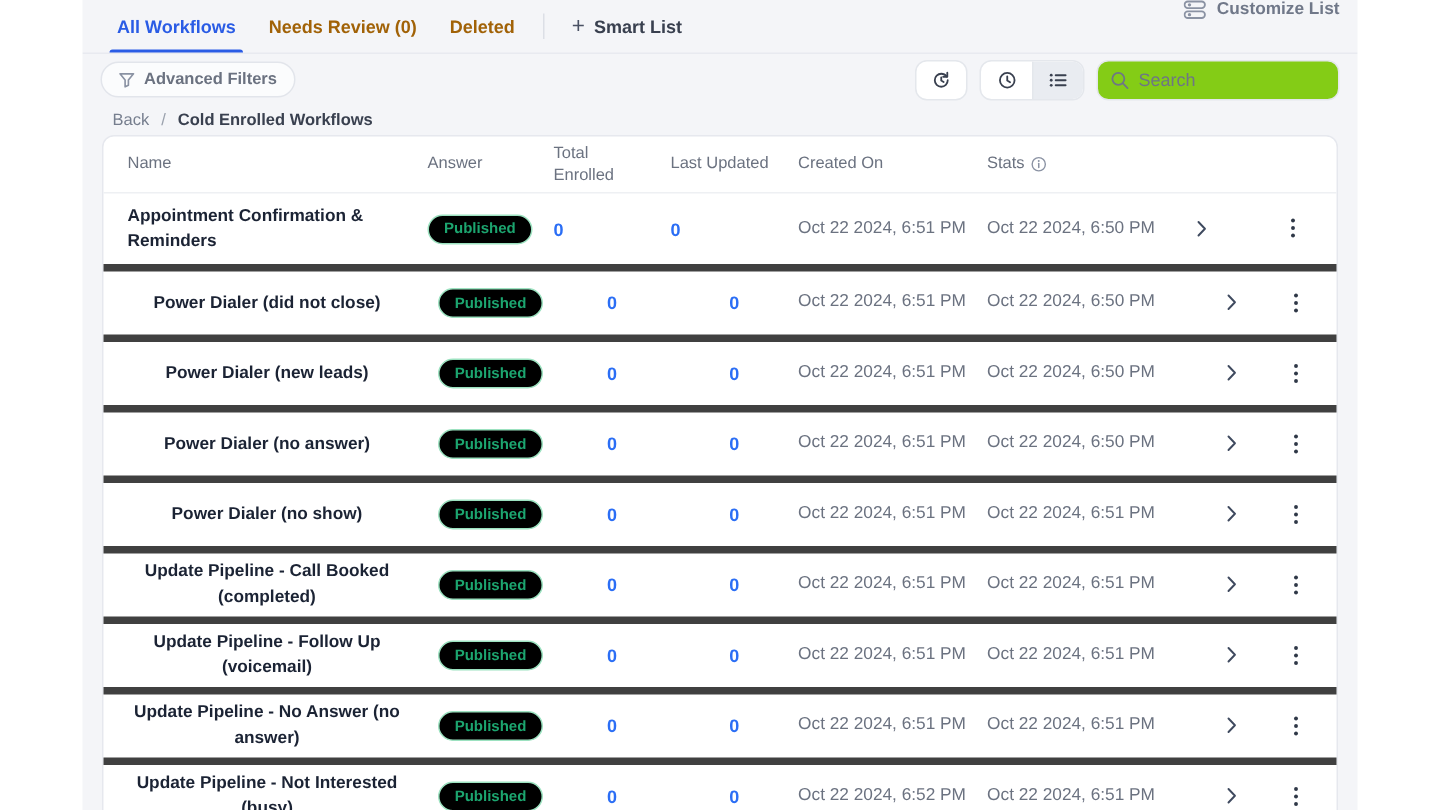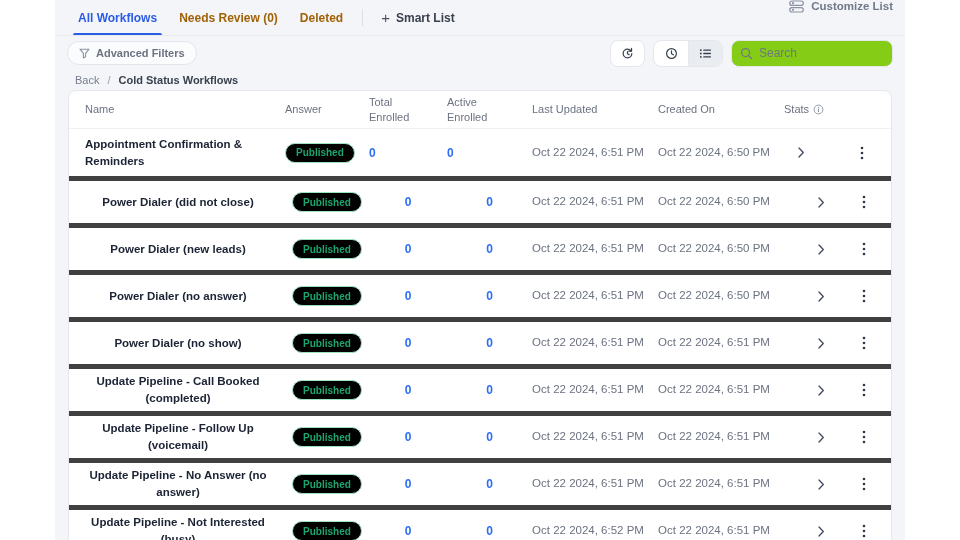--- a/index.html
+++ b/index.html
@@ -153,31 +153,29 @@
           </svg>
         </span>
         <input type="text" placeholder="Search" style="">
       </div>
     </div>
   </div>
 
   <div class="crumbs">
     <span class="back">Back</span>
     <span class="sep">/</span>
-    <span class="cur">Cold Status Workflows</span>
+    <span class="cur">Cold Enrolled Workflows</span>
   </div>
 
   <div class="card">
     <div class="row thead">
       <div class="h">Name</div>
       <div class="h">Answer</div>
       <div class="h">
         <span class="wrapw">Total Enrolled</span></div>
-      <div class="h">
-        <span class="wrapw">Active Enrolled</span></div>
       <div class="h">Last Updated</div>
       <div class="h">Created On</div>
       <div class="h stats-h">
         <span>Stats</span>
         <span style="display:flex">
           <svg width="11" height="11" viewBox="0 0 12 12" fill="none">
             <circle cx="6" cy="6" r="4.8" stroke="#8a92a3" stroke-width="1"></circle>
             <path d="M6 5.4v3" stroke="#8a92a3" stroke-width="1.1" stroke-linecap="round"></path>
             <circle cx="6" cy="3.6" r="0.7" fill="#8a92a3"></circle>
           </svg>

